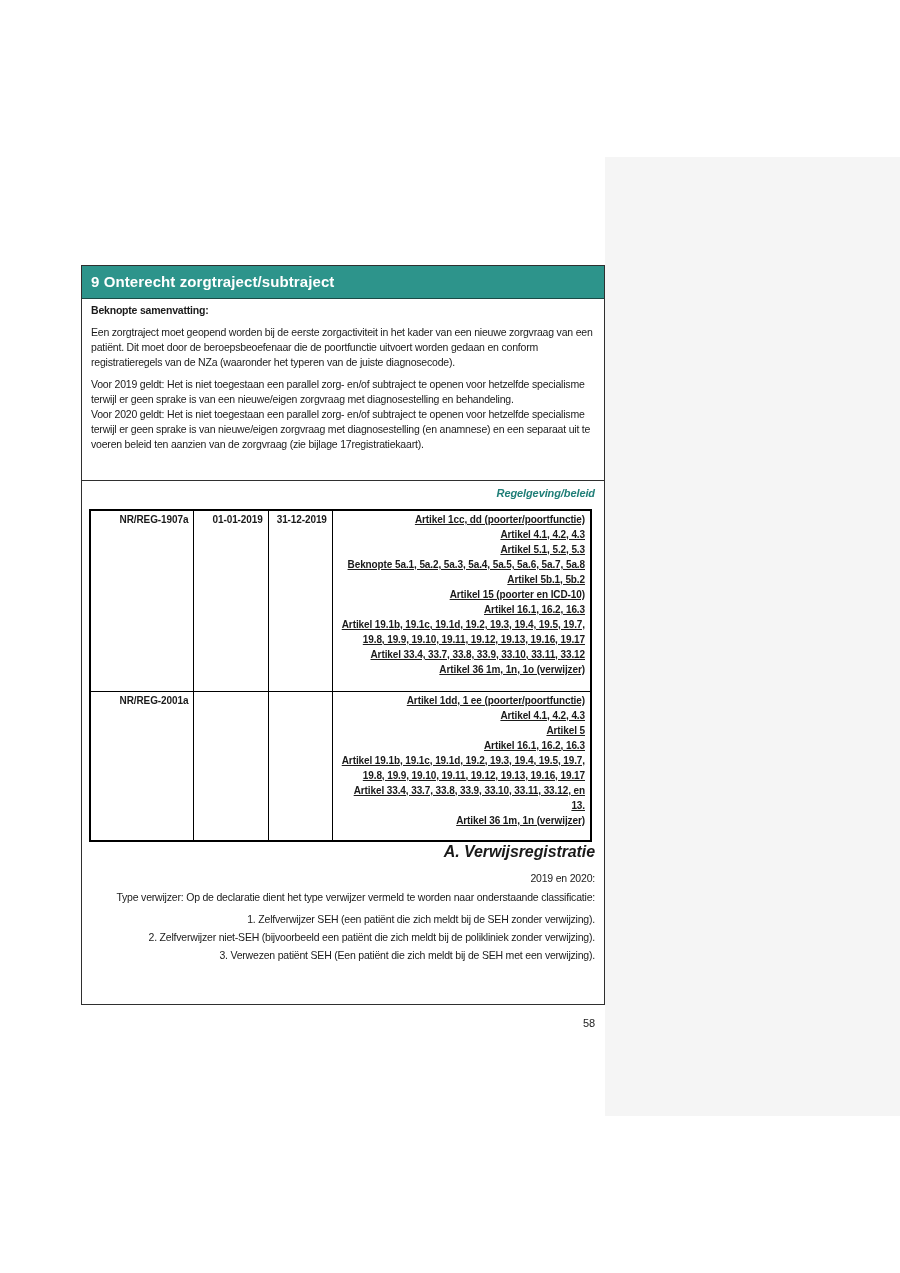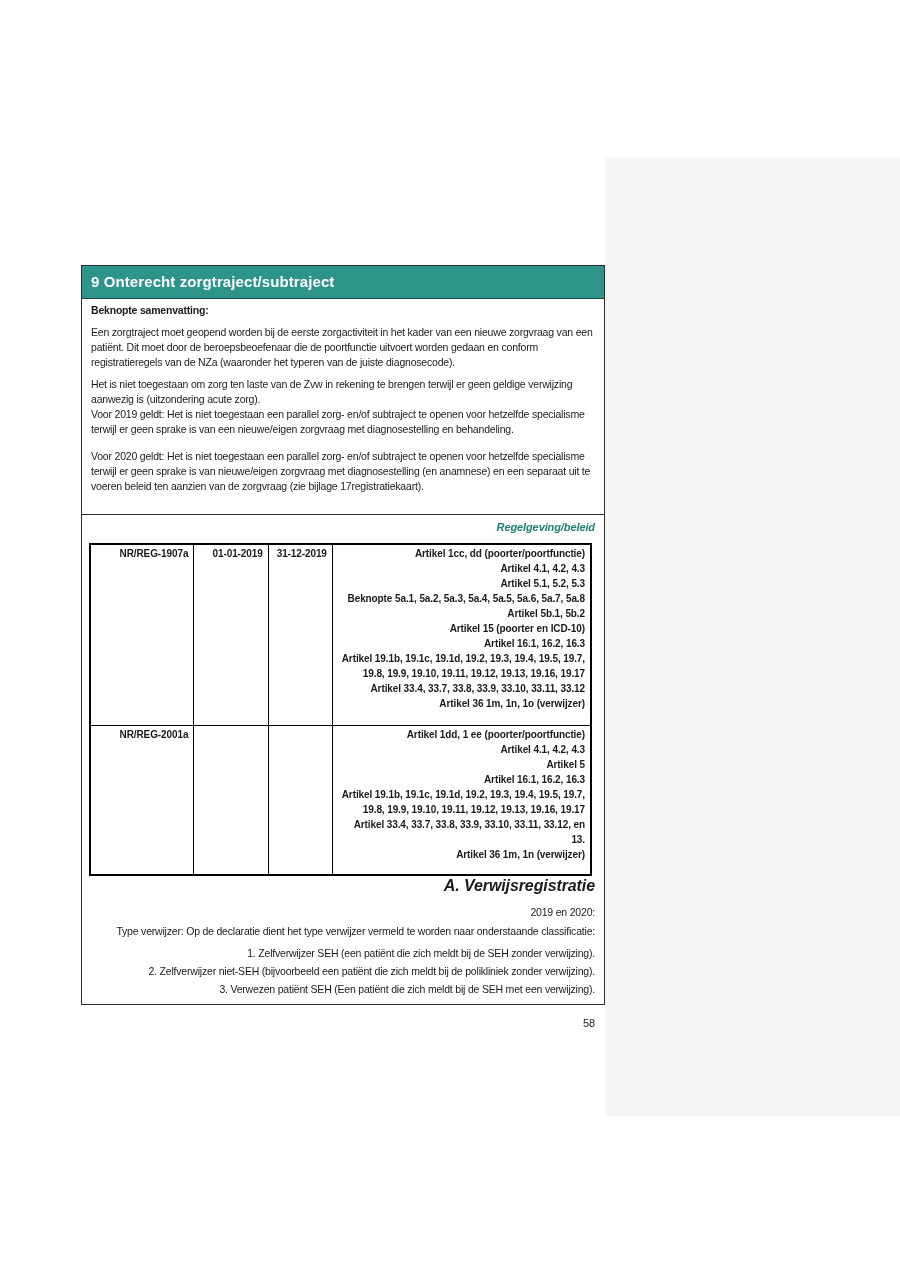--- a/index.html
+++ b/index.html
@@ -35,42 +35,42 @@
     background: #2d948b;
     border-bottom: 1px solid #1b4a46;
     color: #ffffff;
     font-size: 15px;
     font-weight: bold;
     line-height: 32px;
     padding-left: 9px;
     letter-spacing: 0.1px;
   }
   .section-a {
-    height: 216px;
+    height: 182px;
     border-bottom: 1px solid #2f2f2f;
     padding: 4px 9px 0 9px;
     overflow: hidden;
   }
   .section-b {
     padding: 5px 9px 0 7px;
     overflow: hidden;
     text-align: right;
   }
   .body-text {
     font-size: 10.5px;
     line-height: 15px;
     letter-spacing: -0.2px;
   }
   .summary-heading {
     font-weight: bold;
     margin-bottom: 7px;
   }
   .para { margin-bottom: 7px; }
   .para-tight { margin-bottom: 0; }
-  .para-gap-top { margin-top: 12px; }
+  .para-gap-top { margin-top: 0; }
   .reg-heading {
     color: #1f7e77;
     font-style: italic;
     font-weight: bold;
     font-size: 11px;
     letter-spacing: -0.1px;
     margin-bottom: 8px;
   }
   table.reg-table {
     border-collapse: collapse;
@@ -84,21 +84,21 @@
     vertical-align: top;
     font-size: 10px;
     font-weight: bold;
     line-height: 15px;
     letter-spacing: -0.1px;
     padding: 1px 5px 0 5px;
   }
   td.col-code  { width: 102px; }
   td.col-date1 { width: 73px; }
   td.col-date2 { width: 63px; }
-  td.col-articles { width: 254px; padding-right: 4px; }
+  td.col-articles { width: 254px; padding-right: 4px; text-decoration: underline; }
   tr.row-1 td { height: 181px; }
   tr.row-2 td { height: 150px; }
   .verwijs-heading {
     font-weight: bold;
     font-style: italic;
     font-size: 16px;
     letter-spacing: -0.1px;
     margin: 2px 0 12px 1px;
   }
   .sub-block { margin-left: 1px; }
@@ -120,21 +120,20 @@
 
 <div class="content-box">
 
   <div class="topic-header">
     <span>9 Onterecht zorgtraject/subtraject</span>
   </div>
 
   <div class="section-a body-text">
     <div class="summary-heading">Beknopte samenvatting:</div>
     <p class="para">Een zorgtraject moet geopend worden bij de eerste zorgactiviteit in het kader van een nieuwe zorgvraag van een patiënt. Dit moet door de beroepsbeoefenaar die de poortfunctie uitvoert worden gedaan en conform registratieregels van de NZa (waaronder het typeren van de juiste diagnosecode).</p>
-    <p class="para para-tight">Het is niet toegestaan om zorg ten laste van de Zvw in rekening te brengen terwijl er geen geldige verwijzing aanwezig is (uitzondering acute zorg).</p>
     <p class="para para-tight">Voor 2019 geldt: Het is niet toegestaan een parallel zorg- en/of subtraject te openen voor hetzelfde specialisme terwijl er geen sprake is van een nieuwe/eigen zorgvraag met diagnosestelling en behandeling.</p>
     <p class="para para-gap-top">Voor 2020 geldt: Het is niet toegestaan een parallel zorg- en/of subtraject te openen voor hetzelfde specialisme terwijl er geen sprake is van nieuwe/eigen zorgvraag met diagnosestelling (en anamnese) en een separaat uit te voeren beleid ten aanzien van de zorgvraag (zie bijlage 17registratiekaart).</p>
   </div>
 
   <div class="section-b body-text">
     <div class="reg-heading">Regelgeving/beleid</div>
 
     <table class="reg-table">
       <tbody>
           <tr class="row-1">

